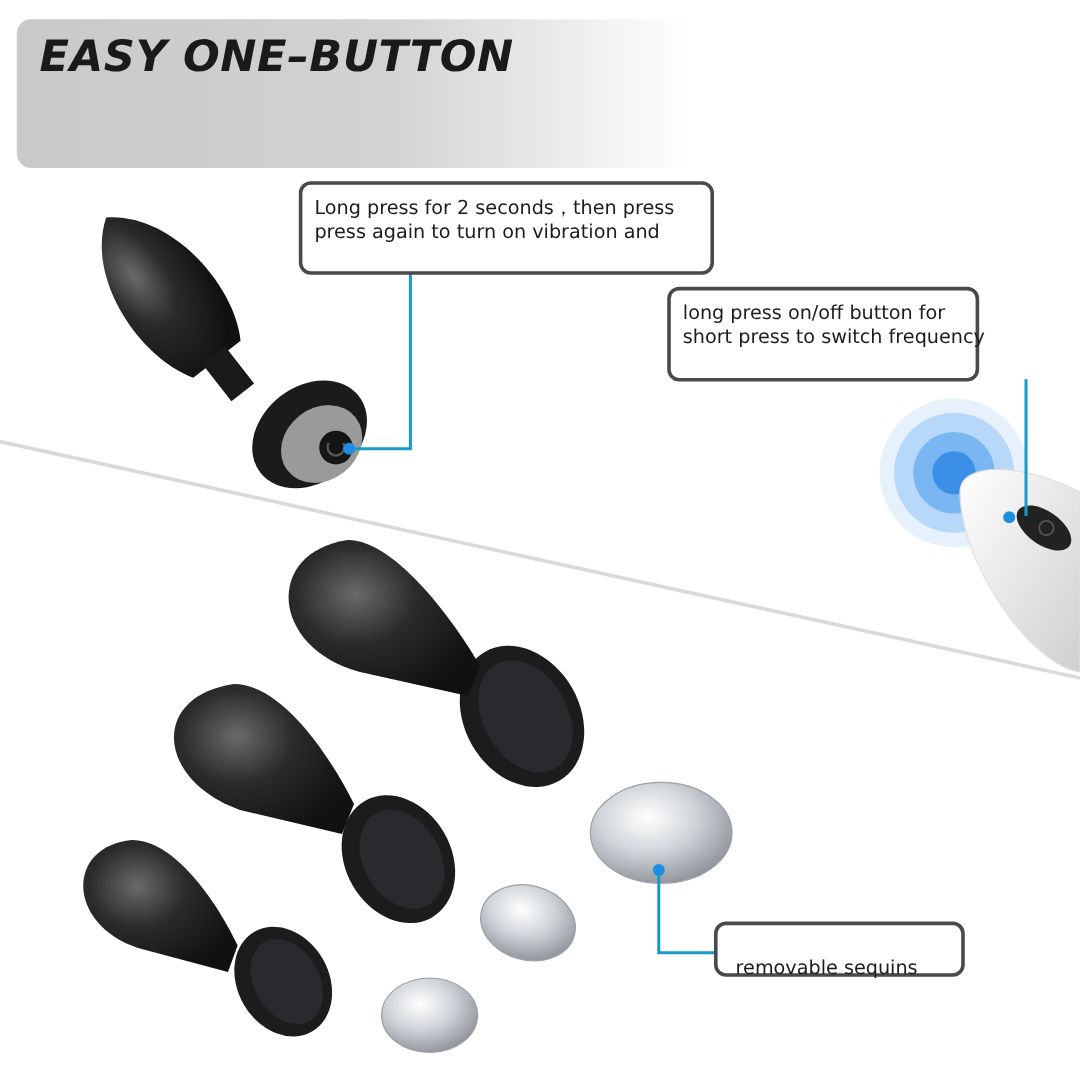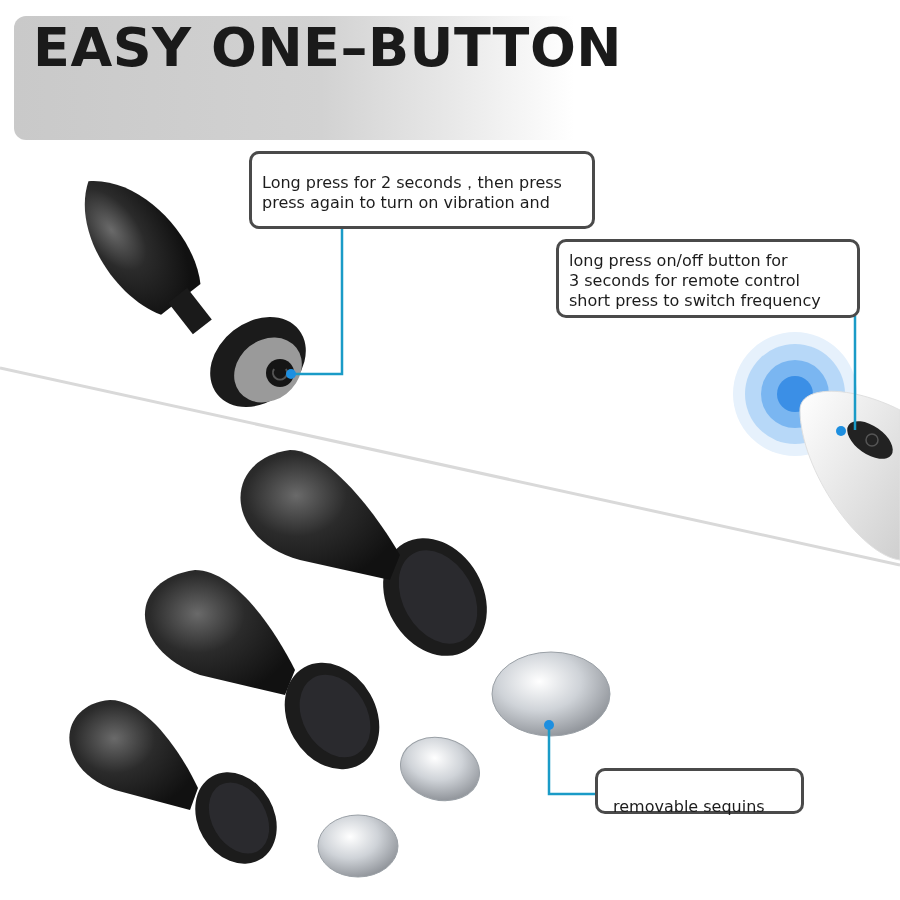--- a/index.html
+++ b/index.html
@@ -2,22 +2,22 @@
 <html><head>
 <meta charset="utf-8">
 <style>
   html, body { margin: 0; padding: 0; }
   body { width: 900px; height: 900px; background: #ffffff; position: relative; overflow: hidden;
          font-family: "DejaVu Sans", sans-serif; }
   .banner { position: absolute; left: 14px; top: 16px; width: 560px; height: 124px;
             border-radius: 12px 0 0 12px;
             background: linear-gradient(90deg, #c9c9c9 0%, #d2d2d2 55%, #e8e8e8 78%, #ffffff 100%); }
   .title { position: absolute; left: 33px; top: 22px; margin: 0;
-           font-family: "DejaVu Sans", sans-serif; font-weight: bold; 
-           font-size: 54px; line-height: 52px; color: #1a1a1a; letter-spacing: 0.5px; }
+           font-family: "DejaVu Sans", sans-serif; font-weight: bold; font-style: italic;
+           font-size: 36px; line-height: 52px; color: #1a1a1a; letter-spacing: 0.5px; }
   .callout { position: absolute; background: #fff; border: 3px solid #4a4a4a; border-radius: 10px;
              color: #1c1c1c; font-size: 16px; line-height: 20px; padding: 6px 10px; box-sizing: border-box; }
   .callout span { display: block; white-space: nowrap; }
   svg { position: absolute; left: 0; top: 0; }
 </style>
 </head>
 <body>
 
 <div class="banner"></div>
 <h1 class="title">
@@ -100,26 +100,25 @@
   </g>
   <g>
     <ellipse cx="358" cy="846" rx="40" ry="31" fill="url(#gem)" stroke="#9aa0a6"></ellipse>
   </g>
   <g>
     <polyline points="549,725 549,794 596,794" fill="none" stroke="#1a9bc7" stroke-width="2.5"></polyline>
     <circle cx="549" cy="725" r="5" fill="#1e8fe0"></circle>
   </g>
 </svg>
 
-<div class="callout" style="left:249px; top:151px; width:346px; height:78px; padding-top:19px;">
+<div class="callout" style="left:249px; top:151px; width:346px; height:78px; padding-top:9px;">
   <span>Long press for 2 seconds，then press</span>
   <span>press again to turn on vibration and</span>
 </div>
 
-<div class="callout" style="left:556px; top:239px; width:304px; height:79px; padding-top:9px;">
+<div class="callout" style="left:556px; top:239px; width:260px; height:79px; padding-top:9px;">
   <span>long press on/off button for</span>
-  <span>3 seconds for remote control</span>
   <span>short press to switch frequency</span>
 </div>
 
 <div class="callout" style="left:595px; top:768px; width:209px; height:46px; padding-top:26px; padding-left:15px;">
   <span>removable sequins</span>
 </div>
 
 </body></html>

